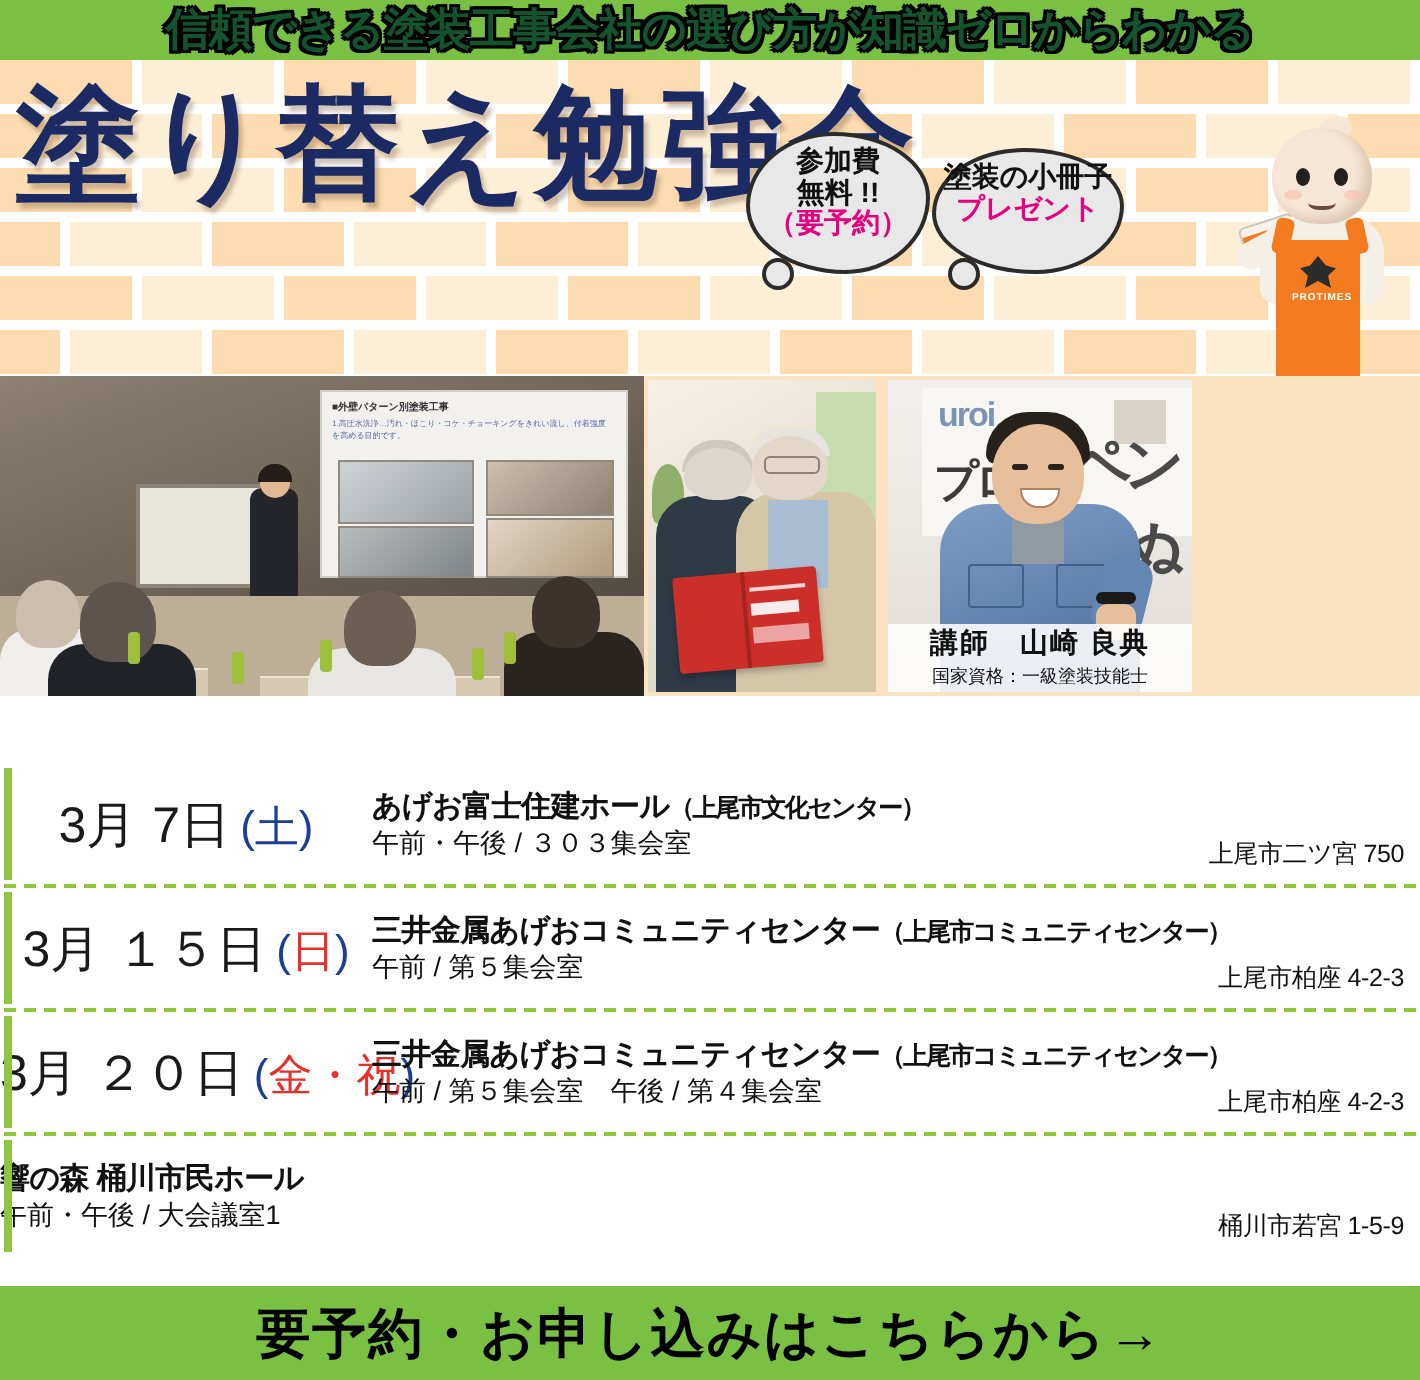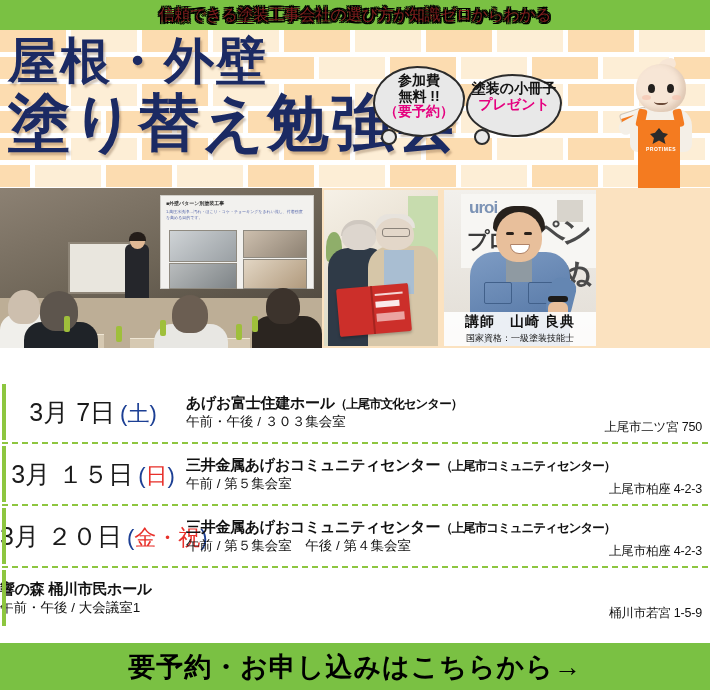--- a/index.html
+++ b/index.html
@@ -13,21 +13,21 @@
     position:relative;width:710px;height:690px;overflow:hidden;background:#fff;
   }
 
   
   .top-banner{
     position:absolute;left:0;top:0;width:710px;height:30px;
     background:#7ac143;
     display:flex;align-items:center;justify-content:center;
   }
   .top-banner .txt{
-    font-size:16px;font-weight:normal;color:#7f1d1d;letter-spacing:-0.5px;
+    font-size:22px;font-weight:bold;color:#14532d;letter-spacing:-0.5px;
     white-space:nowrap;
     text-shadow:
       -1.6px -1.6px 0 #000, 1.6px -1.6px 0 #000,
       -1.6px  1.6px 0 #000, 1.6px  1.6px 0 #000,
       -1.6px 0 0 #000, 1.6px 0 0 #000,
        0 -1.6px 0 #000, 0 1.6px 0 #000;
   }
 
   
   .hero{
@@ -245,21 +245,20 @@
 
   <div class="hero">
     <div class="brickrow" style="top:0px;left:0px;"></div>
     <div class="brickrow" style="top:27px;left:-36px;"></div>
     <div class="brickrow" style="top:54px;left:0px;"></div>
     <div class="brickrow" style="top:81px;left:-36px;"></div>
     <div class="brickrow" style="top:108px;left:0px;"></div>
     <div class="brickrow" style="top:135px;left:-36px;"></div>
 
     <div class="hero-title">
-      <span class="l1">屋根・外壁</span>
       <span class="l2">塗り替え勉強会</span>
     </div>
 
     <div class="bubble bubble-b">
       <span class="b1">塗装の小冊子</span>
       <span class="bpink">プレゼント</span>
     </div>
 
     <div class="bubble bubble-a">
       <span class="b1">参加費</span>

